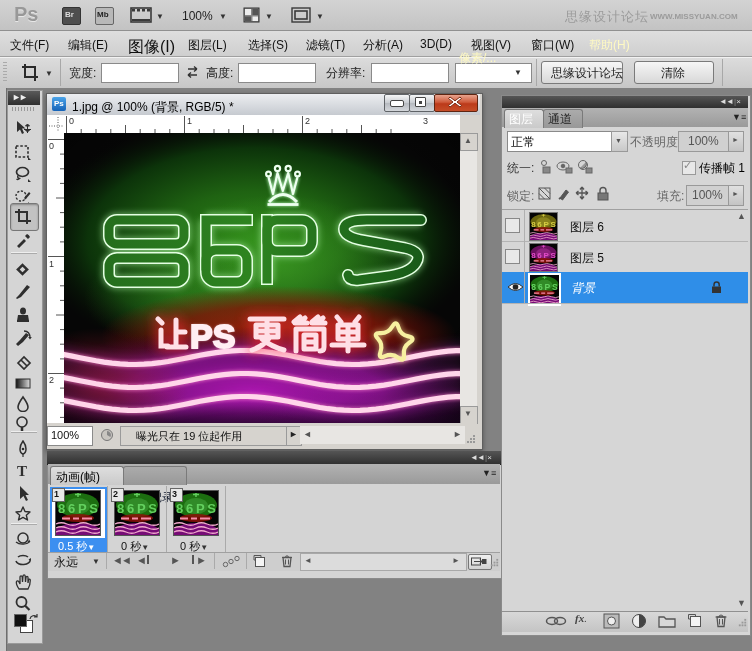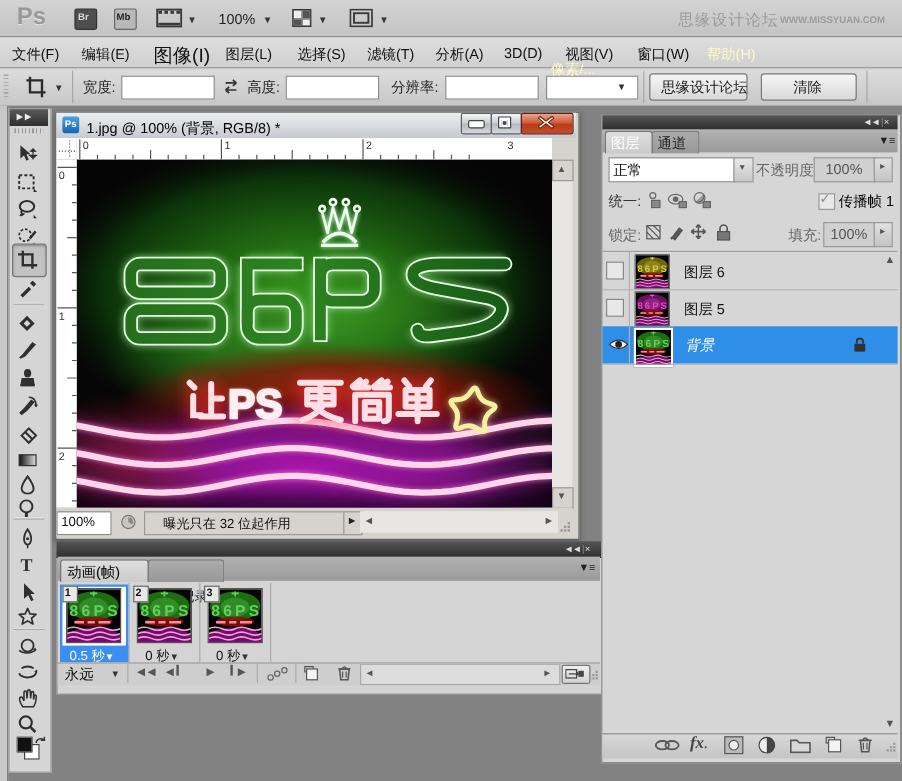--- a/index.html
+++ b/index.html
@@ -187,21 +187,21 @@
 <div class="ab" style="left:20px;top:620px;width:11px;height:11px;background:#fff;border:1px solid #444"></div>
 <div class="ab" style="left:14px;top:614px;width:11px;height:11px;background:#111;border:1px solid #666"></div>
 <svg class="ab" style="left:29px;top:613px" width="10" height="9" viewBox="0 0 10 9">
     <path d="M1,6 a4,4 0 0 1 7,-2 M8,1 v3 h-3" fill="none" stroke="#333" stroke-width="1.2"></path>
   </svg>
 
 <div class="ab" style="left:46px;top:93px;width:435px;height:355px;background:#d6d3ce;border:1px solid #5f5f5f;box-shadow:0 2px 5px rgba(0,0,0,.35)"></div>
 <div class="ab" style="left:47px;top:94px;width:433px;height:21px;background:linear-gradient(#eceef1,#c6cad0)"></div>
 <div class="ab" style="left:52px;top:97px;width:14px;height:14px;background:linear-gradient(#4aa3e8,#1663b8);border-radius:2px"></div>
 <div class="tx" style="left:54px;top:99px;font-size:8px;font-weight:bold;color:#fff">Ps</div>
-<div class="tx" style="left:72px;top:99px;font-size:12px;color:#000">1.jpg @ 100% (背景, RGB/8) *</div>
+<div class="tx" style="left:72px;top:99px;font-size:12px;color:#000">1.jpg @ 100% (背景, RGB/5) *</div>
 <div class="ab" style="left:384px;top:94px;width:24px;height:16px;background:linear-gradient(#f4f5f6,#c9cdd2 48%,#b6bac0 52%,#d4d7db);border:1px solid #5f6367;border-radius:2px"></div>
 <div class="ab" style="left:390px;top:100px;width:12px;height:4.5px;background:#fff;border:1px solid #444;border-radius:2px"></div>
 <div class="ab" style="left:409px;top:94px;width:24px;height:16px;background:linear-gradient(#f4f5f6,#c9cdd2 48%,#b6bac0 52%,#d4d7db);border:1px solid #5f6367;border-radius:2px"></div>
 <div class="ab" style="left:415px;top:97px;width:9px;height:8px;background:#fff;border:1px solid #444;border-radius:1px"></div>
 <div class="ab" style="left:418px;top:100px;width:3px;height:2.5px;background:#444;border:1px solid #fff"></div>
 <div class="ab" style="left:434px;top:94px;width:42px;height:16px;background:linear-gradient(#e8a38d,#cf5b3c 45%,#bc3a1a 55%,#c54d28);border:1px solid #5f2512;border-radius:2px"></div>
 <svg class="ab" style="left:448px;top:96px" width="14" height="12" viewBox="0 0 14 12">
     <path d="M2,1 L7,4.8 L12,1 L13.5,2.5 L9,6 L13.5,9.5 L12,11 L7,7.2 L2,11 L0.5,9.5 L5,6 L0.5,2.5 Z" fill="#fff" stroke="#7a2a12" stroke-width="1"></path>
   </svg>
 
@@ -271,21 +271,21 @@
 <div class="ab" style="left:460px;top:406px;width:16px;height:16px;background:#d6d3ce;border:1px solid #9a9a9a"></div>
 <div class="tx" style="left:464px;top:409px;font-size:8px;color:#555">▼</div>
 <div class="ab" style="left:47px;top:423px;width:430px;height:24px;background:#d6d3ce"></div>
 <div class="ab" style="left:47px;top:426px;width:44px;height:18px;background:#fff;border:1px solid #8a8a8a"></div>
 <div class="tx" style="left:51px;top:429px;font-size:11px;color:#111">100%</div>
 <svg class="ab" style="left:100px;top:428px" width="14" height="14" viewBox="0 0 14 14">
     <circle cx="7" cy="7" r="5.5" fill="#c8c5c0" stroke="#777"></circle>
     <path d="M7,7 L7,3 A4,4 0 0 1 10.4,9 Z" fill="#888"></path>
   </svg>
 <div class="ab" style="left:120px;top:426px;width:180px;height:18px;border:1px solid #9a9a9a;background:#d6d3ce"></div>
-<div class="tx" style="left:136px;top:429px;font-size:11px;color:#111">曝光只在 32 位起作用</div>
+<div class="tx" style="left:136px;top:429px;font-size:11px;color:#111">曝光只在 19 位起作用</div>
 <div class="ab" style="left:286px;top:426px;width:14px;height:18px;background:#d6d3ce;border:1px solid #9a9a9a"></div>
 <div class="tx" style="left:289px;top:429px;font-size:9px;color:#222">►</div>
 <div class="ab" style="left:300px;top:426px;width:165px;height:18px;background:#e8e6e3"></div>
 <div class="tx" style="left:303px;top:429px;font-size:9px;color:#555">◄</div>
 <div class="tx" style="left:453px;top:429px;font-size:9px;color:#555">►</div>
 <div class="ab" style="left:465px;top:426px;width:12px;height:21px;background:#d6d3ce"></div>
 <svg class="ab" style="left:465px;top:434px" width="12" height="12" viewBox="0 0 12 12">
     <g fill="#999">
       <rect x="8" y="1" width="2" height="2"></rect>
       <rect x="5" y="4" width="2" height="2"></rect>
@@ -680,21 +680,21 @@
 <div class="tx" style="left:737px;top:211px;font-size:9px;color:#555">▲</div>
 <div class="tx" style="left:737px;top:598px;font-size:9px;color:#555">▼</div>
 
 <div class="ab" style="left:502px;top:611px;width:246px;height:20px;background:linear-gradient(#d8d8d8,#c4c4c4);border-top:1px solid #909090"></div>
 <svg class="ab" style="left:545px;top:615px" width="22" height="12" viewBox="0 0 22 12">
     <g fill="none" stroke="#555" stroke-width="1.5">
       <ellipse cx="7" cy="6" rx="5.5" ry="3.5"></ellipse>
       <ellipse cx="15" cy="6" rx="5.5" ry="3.5"></ellipse>
     </g>
   </svg>
-<div class="tx" style="left:575px;top:612px;font-size:14px;font-style:italic;color:#444;font-family:'Liberation Serif',serif"><b>fx</b>.</div>
+<div class="tx" style="left:575px;top:612px;font-size:11px;font-style:italic;color:#444;font-family:'Liberation Serif',serif"><b>fx</b>.</div>
 <svg class="ab" style="left:603px;top:613px" width="17" height="16" viewBox="0 0 17 16">
     <rect x="1" y="1" width="15" height="14" fill="#bbb" stroke="#555"></rect>
     <circle cx="8.5" cy="8" r="4" fill="#eee" stroke="#555"></circle>
   </svg>
 <svg class="ab" style="left:631px;top:613px" width="16" height="16" viewBox="0 0 16 16">
     <circle cx="8" cy="8" r="6.5" fill="#eee" stroke="#444"></circle>
     <path d="M8,1.5 a6.5,6.5 0 0 1 0,13 Z" fill="#444"></path>
   </svg>
 <svg class="ab" style="left:658px;top:614px" width="18" height="14" viewBox="0 0 18 14">
     <path d="M1,13 V3 h5 l2,2 h9 v8 Z" fill="#d8d8d8" stroke="#555" stroke-width="1.3"></path>

